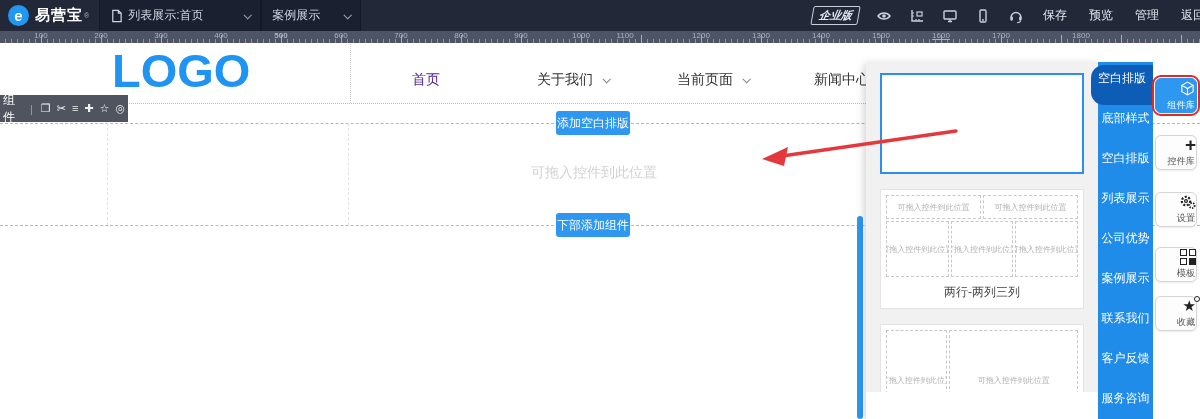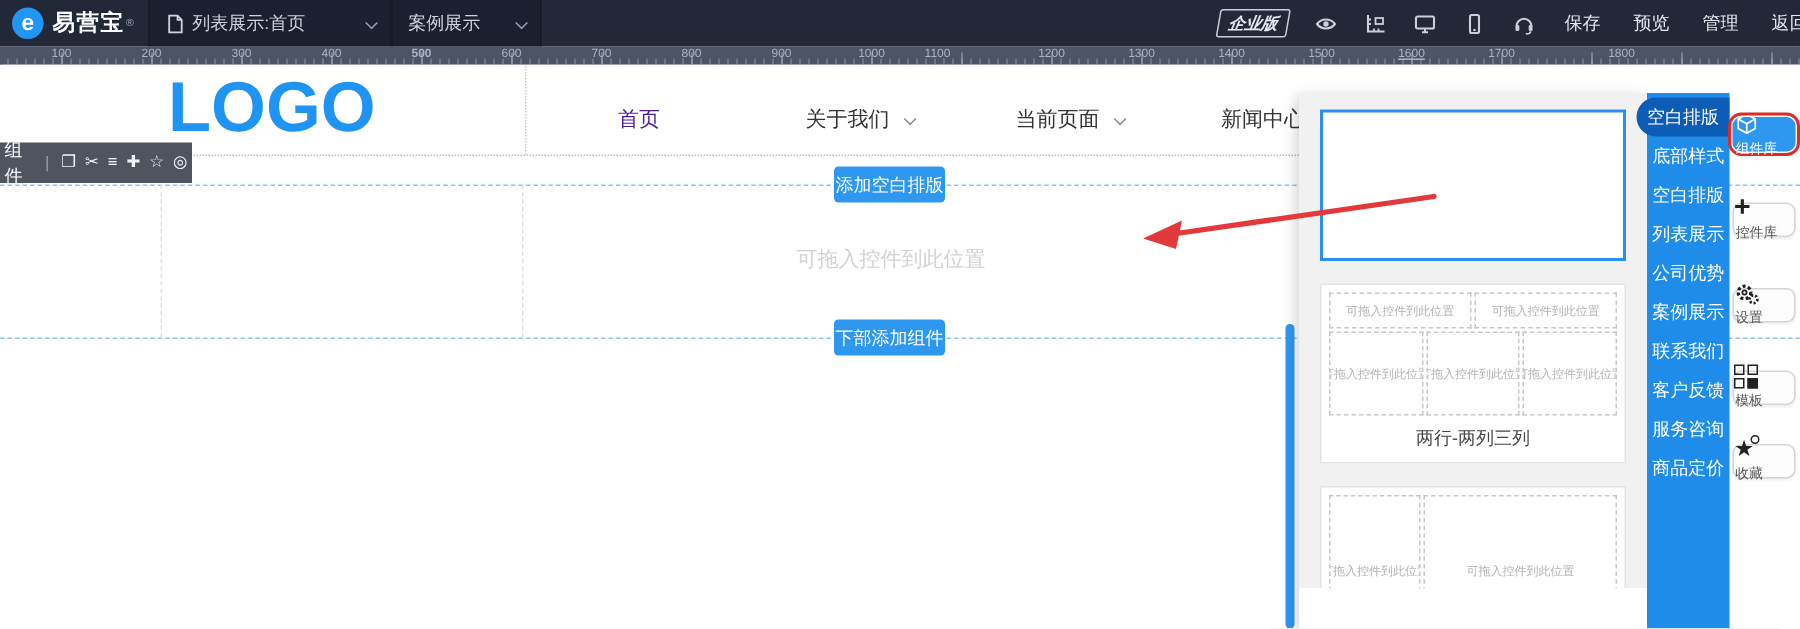--- a/index.html
+++ b/index.html
@@ -78,26 +78,26 @@
   .cols2 { grid-template-columns:1fr 1fr; }
   .cols3 { grid-template-columns:1fr 1fr 1fr; }
   .cols12 { grid-template-columns:32% 1fr; }
   .lcell { border:1px dashed #c8c8c8; display:flex; align-items:center; justify-content:center;
            font-size:8px; color:#b2b2b2; overflow:hidden; white-space:nowrap; }
   .h24 .lcell { height:24px; } .h56 .lcell { height:56px; } .h100 .lcell { height:100px; }
   .layout-caption { text-align:center; font-size:12px; color:#444; padding:7px 0 2px; }
 
   
   .sidebar { position:absolute; left:1098px; top:62px; width:55px; height:357px; background:#1f8ce9; z-index:6; padding-top:3px; }
-  .cat-tab { height:26px; line-height:26px; text-align:center; color:#fff; font-size:12px; cursor:pointer; white-space:nowrap; }
+  .cat-tab { height:40px; line-height:26px; text-align:center; color:#fff; font-size:12px; cursor:pointer; white-space:nowrap; }
   .cat-tab.active { position:relative; left:-7px; width:62px; background:#0d5cb5; border-radius:13px 0 0 13px; }
 
   
-  .tool-btn { position:absolute; left:1155px; width:42px; height:23px; background:#fdfdfd; border:1px solid #d5d5d5;
-              border-radius:6px; z-index:7; display:flex; flex-direction:column; align-items:flex-start; justify-content:center;
+  .tool-btn { position:absolute; left:1155px; width:42px; height:35px; background:#fdfdfd; border:1px solid #d5d5d5;
+              border-radius:6px; z-index:7; display:flex; flex-direction:column; align-items:flex-end; justify-content:center;
               cursor:pointer; box-shadow:0 1px 2px rgba(0,0,0,0.08); }
   .tool-btn .tool-lb { font-size:10px; color:#555; margin-top:1px; white-space:nowrap; transform:scale(0.92); }
   .tool-btn .tool-ic { font-size:15px; line-height:16px; color:#222; }
   .tool-btn.active { background:#2e97f0; border-color:#2e97f0; outline:2px solid #e02b24; outline-offset:1px; }
   .tool-btn.active .tool-lb { color:#fff; }
   .tmpl-ic { display:grid; grid-template-columns:7px 7px; grid-gap:2px; }
   .tmpl-ic span { width:7px; height:7px; border:1.5px solid #222; }
   .tmpl-ic span.fill { background:#222; border-color:#222; }
   .star-wrap { position:relative; font-size:14px; line-height:15px; color:#222; }
   .star-dot { position:absolute; right:-4px; top:-2px; width:6px; height:6px; border:1px solid #222; border-radius:50%;

